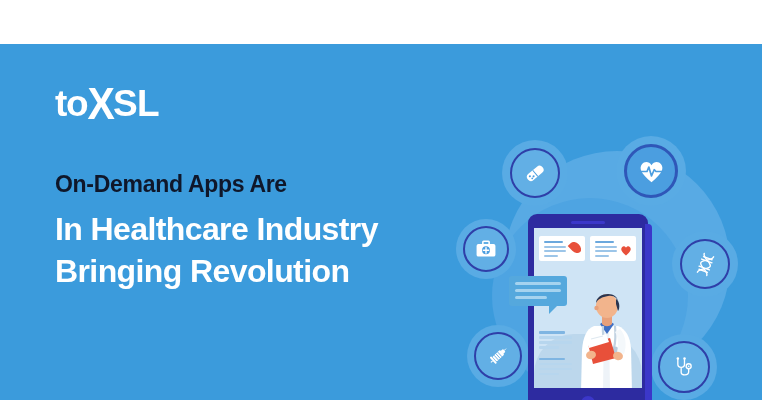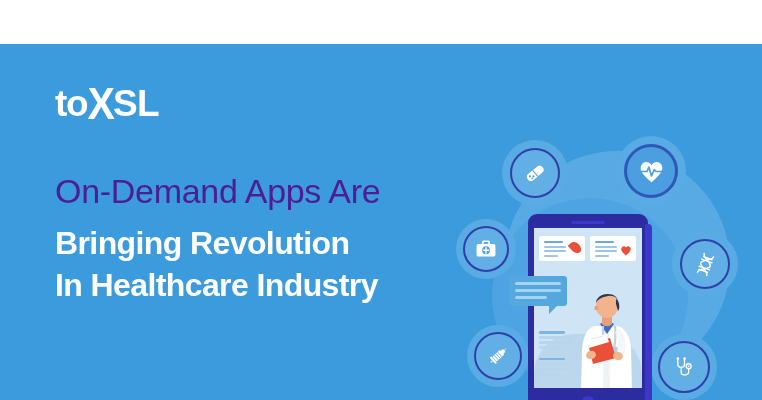--- a/index.html
+++ b/index.html
@@ -46,23 +46,23 @@
   .logo-sl { letter-spacing: -0.5px; }
 
   
   .headline {
     position: absolute;
     left: 55px;
     top: 126px;
     width: 430px;
   }
   .head-kicker {
-    font-size: 34px;
-    font-weight: 400;
-    color: #4c1d95;
+    font-size: 23px;
+    font-weight: 700;
+    color: #0f172a;
     line-height: 1.25;
     letter-spacing: -0.3px;
     margin: 0 0 9px 0;
   }
   .head-main {
     font-size: 32px;
     font-weight: 700;
     color: #ffffff;
     line-height: 1.33;
     letter-spacing: -0.6px;
@@ -330,22 +330,22 @@
 
   <div class="logo">
     <div class="logo-text">
       <span class="lower">to</span><span class="logo-x">X</span><span class="logo-sl">SL</span>
     </div>
   </div>
 
   <div class="headline">
     <p class="head-kicker">On-Demand Apps Are</p>
     <h1 class="head-main">
+      <span>In Healthcare Industry</span>
       <span>Bringing Revolution</span>
-      <span>In Healthcare Industry</span>
     </h1>
   </div>
 
   <div class="illus">
 
     <div class="backdrop-circle"></div>
     <div class="backdrop-circle b2"></div>
 
     <div class="orbit-halo halo-pill"></div>
     <div class="orbit-halo halo-heart"></div>

